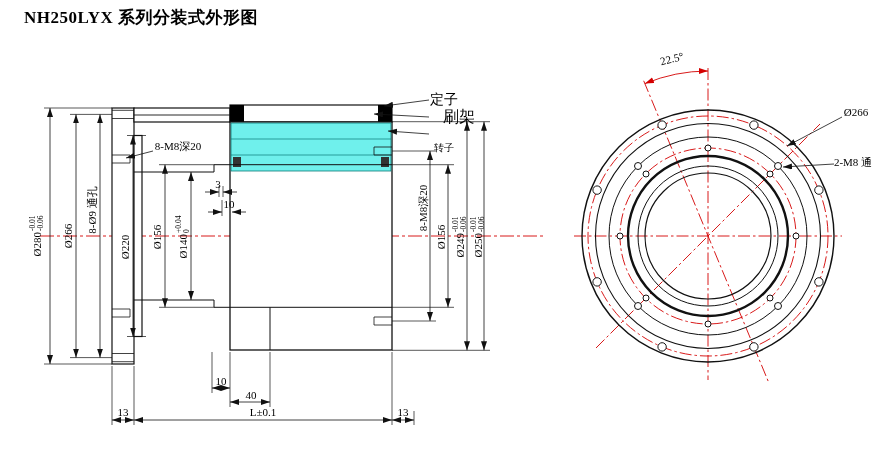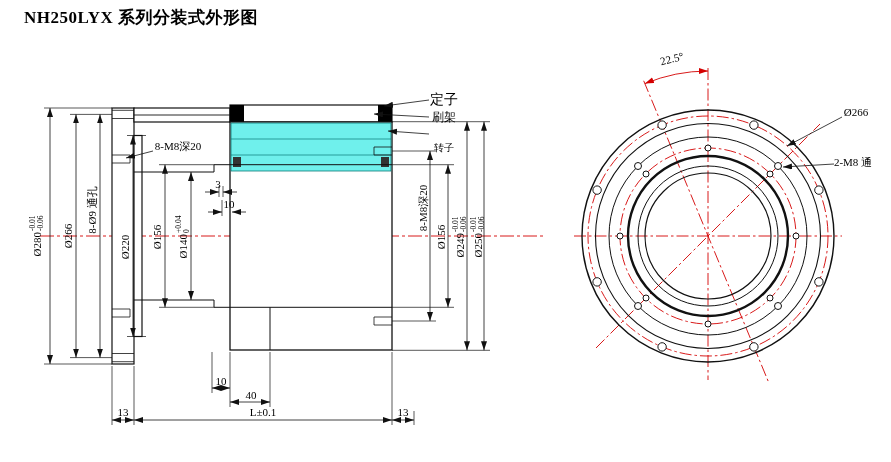--- a/index.html
+++ b/index.html
@@ -243,20 +243,20 @@
   </div>
   <div class="lbl v" style="left:478px;top:237px">
     <span>Ø250</span>
     <span class="tol">
         <span>-0.01</span>
         <span>-0.06</span>
       </span>
   </div>
 
   <div class="lbl" style="left:444px;top:100px;font-size:14px">定子</div>
-  <div class="lbl" style="left:444px;top:117px;font-size:12px">刷架</div>
+  <div class="lbl" style="left:459px;top:117px;font-size:16px">刷架</div>
   <div class="lbl" style="left:444px;top:148px;font-size:10px">转子</div>
 
   <div class="lbl r14" style="left:672px;top:59px">22.5°</div>
   <div class="lbl" style="left:856px;top:112px">Ø266</div>
   <div class="lbl" style="left:853px;top:162px">2-M8 通</div>
 
 </div>
 
 </body></html>

